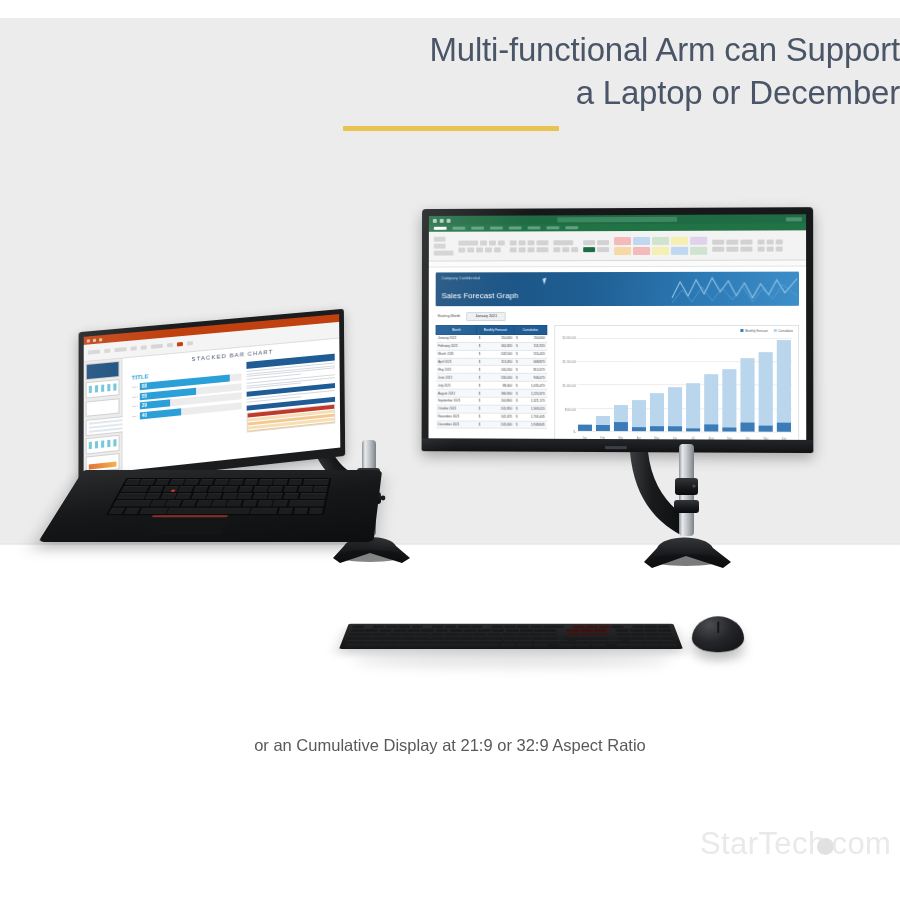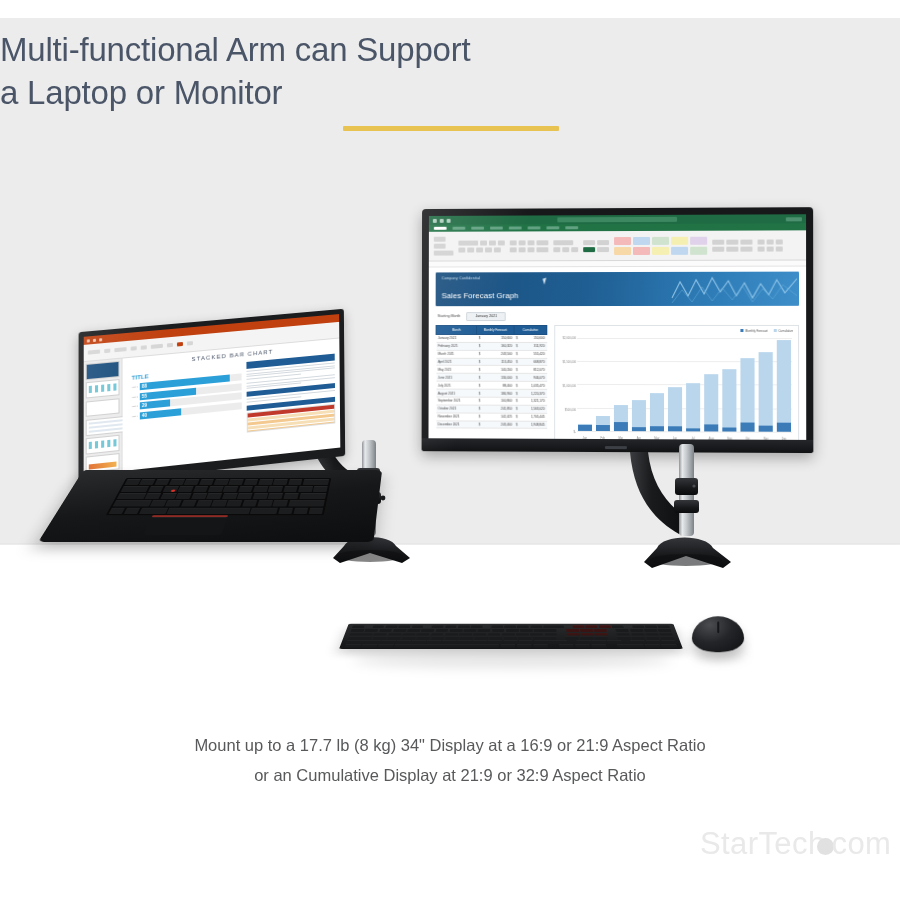--- a/index.html
+++ b/index.html
@@ -20,21 +20,21 @@
     background:#ffffff;
   }
   .bg-seam {
     position:absolute; left:0; top:543px; width:900px; height:4px;
     background:linear-gradient(180deg,#e4e4e4,#fafafa);
   }
 
   
   .headline {
     position:absolute; left:0; top:28px; width:900px;
-    text-align:left; color:#4a5568;
+    text-align:right; color:#4a5568;
     font-size:33px; line-height:43px; font-weight:400;
     letter-spacing:-0.2px;
   }
   .headline .l2 { display:block; }
   .accent-rule {
     position:absolute; left:343px; top:126px; width:216px; height:5px;
     background:#e8c352; border-radius:1px;
   }
 
   
@@ -298,21 +298,21 @@
 <body>
 
 <div class="stage">
 
   <div class="bg-gray"></div>
   <div class="bg-seam"></div>
   <div class="bg-white"></div>
 
   <div class="headline">
     <span class="l1">Multi-functional Arm can Support</span>
-    <span class="l2">a Laptop or Monitor</span>
+    <span class="l2">a Laptop or December</span>
   </div>
   <div class="accent-rule"></div>
 
   <div class="monitor">
     <div class="mon-bezel">
       <div class="mon-screen">
 
         <div class="xl-title">
           <i class="tdot"></i>
           <i class="tdot"></i>
@@ -1019,21 +1019,20 @@
         <span class="dk w"></span>
         <span class="dk"></span>
         <span class="dk"></span>
     </div>
   </div>
 
   <div class="shadow" style="left:694px; top:648px; width:52px; height:12px;"></div>
   <div class="mouse"></div>
 
   <div class="caption">
-    <span>Mount up to a 17.7 lb (8 kg) 34" Display at a 16:9 or 21:9 Aspect Ratio</span>
     <span>or an Cumulative Display at 21:9 or 32:9 Aspect Ratio</span>
   </div>
 
   <div class="watermark">
     <span>StarTech</span><span class="dot"></span><span>com</span>
   </div>
 
 </div>
 
 </body></html>

